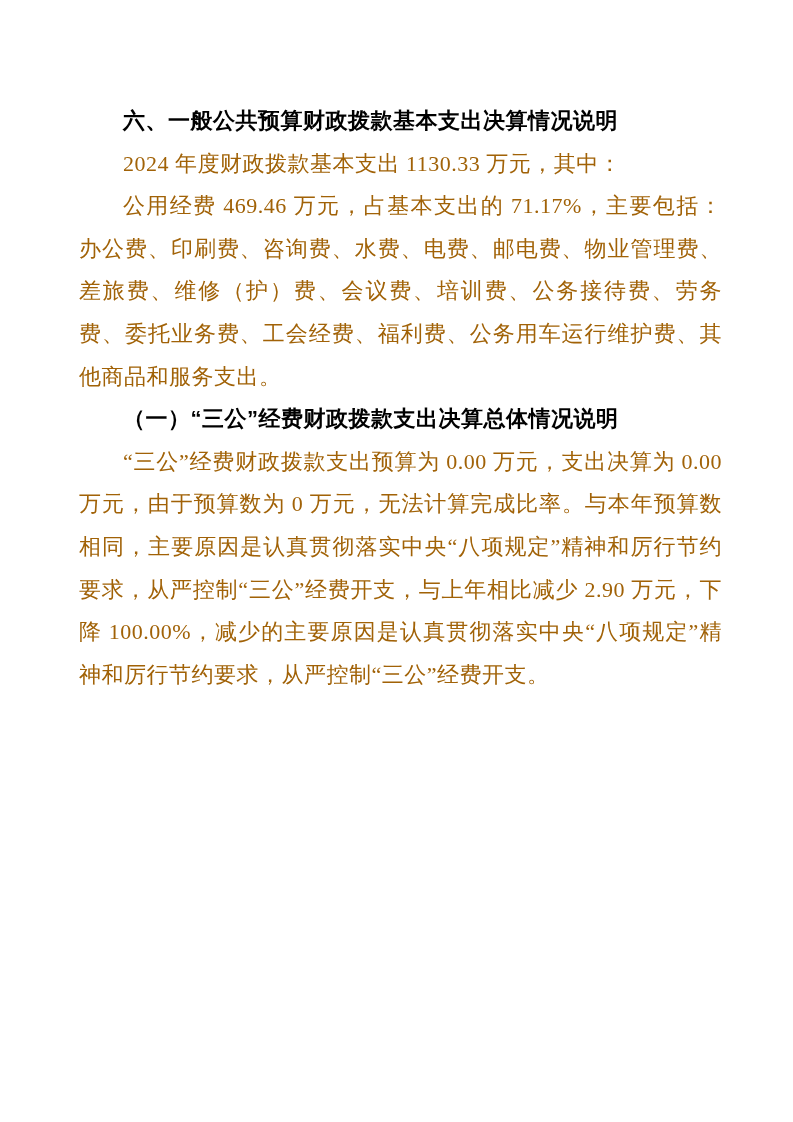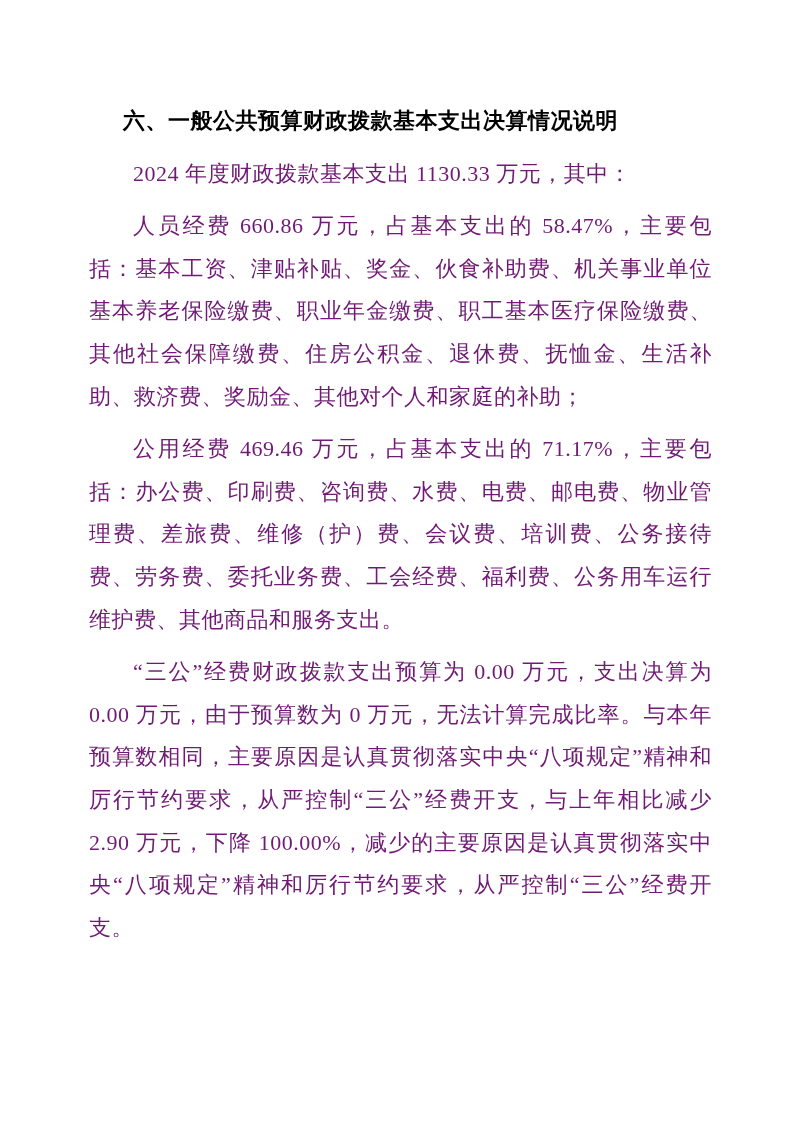--- a/index.html
+++ b/index.html
@@ -15,24 +15,24 @@
     overflow: hidden;
     font-family: "Liberation Serif", "DejaVu Serif", serif;
   }
   .content {
     position: absolute;
     left: 79px;
     top: 100px;
     width: 643px;
   }
   .para {
-    margin: 10px;
+    margin: 0;
     font-size: 22px;
     line-height: 42.6px;
-    color: #701a75;
+    color: #a16207;
     text-align: justify;
     text-justify: inter-character;
     text-indent: 2em;
     letter-spacing: 0.5px;
   }
   .heading {
     margin: 0;
     font-size: 22px;
     line-height: 42.6px;
     color: #000000;
@@ -57,25 +57,25 @@
 </head>
 <body>
 
 <div class="page">
   <div class="content">
 
     <h2 class="heading">六、一般公共预算财政拨款基本支出决算情况说明</h2>
 
     <p class="para">2024 年度财政拨款基本支出 1130.33 万元，其中：</p>
 
-    <p class="para">人员经费 660.86 万元，占基本支出的 58.47%，主要包括：基本工资、津贴补贴、奖金、伙食补助费、机关事业单位基本养老保险缴费、职业年金缴费、职工基本医疗保险缴费、其他社会保障缴费、住房公积金、退休费、抚恤金、生活补助、救济费、奖励金、其他对个人和家庭的补助；</p>
 
     <p class="para">公用经费 469.46 万元，占基本支出的 71.17%，主要包括：办公费、印刷费、咨询费、水费、电费、邮电费、物业管理费、差旅费、维修（护）费、会议费、培训费、公务接待费、劳务费、委托业务费、工会经费、福利费、公务用车运行维护费、其他商品和服务支出。</p>
 
 
+    <h3 class="heading">（一）“三公”经费财政拨款支出决算总体情况说明</h3>
 
     <p class="para">“三公”经费财政拨款支出预算为 0.00 万元，支出决算为 0.00 万元，由于预算数为 0 万元，无法计算完成比率。与本年预算数相同，主要原因是认真贯彻落实中央“八项规定”精神和厉行节约要求，从严控制“三公”经费开支，与上年相比减少 2.90 万元，下降 100.00%，减少的主要原因是认真贯彻落实中央“八项规定”精神和厉行节约要求，从严控制“三公”经费开支。</p>
 
 
 
   </div>
 
   <div class="footer">- 17 -</div>
 </div>
 

